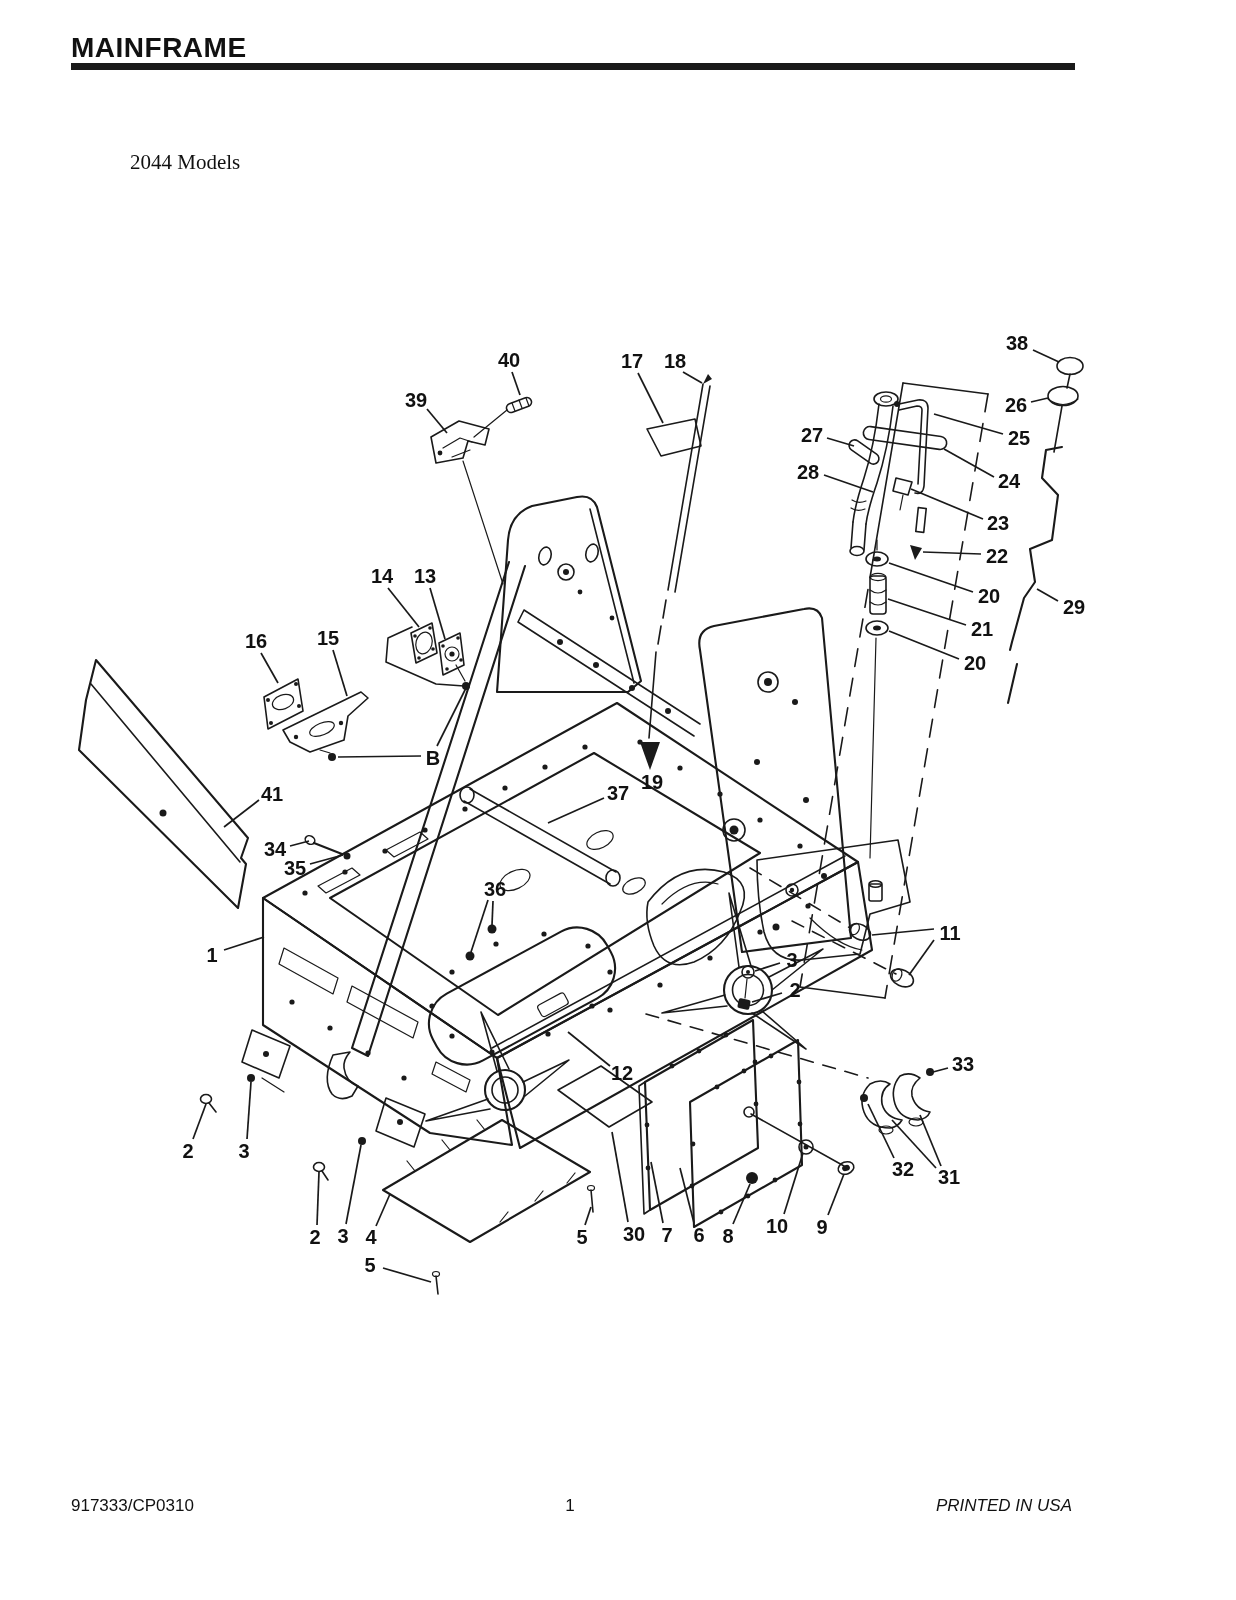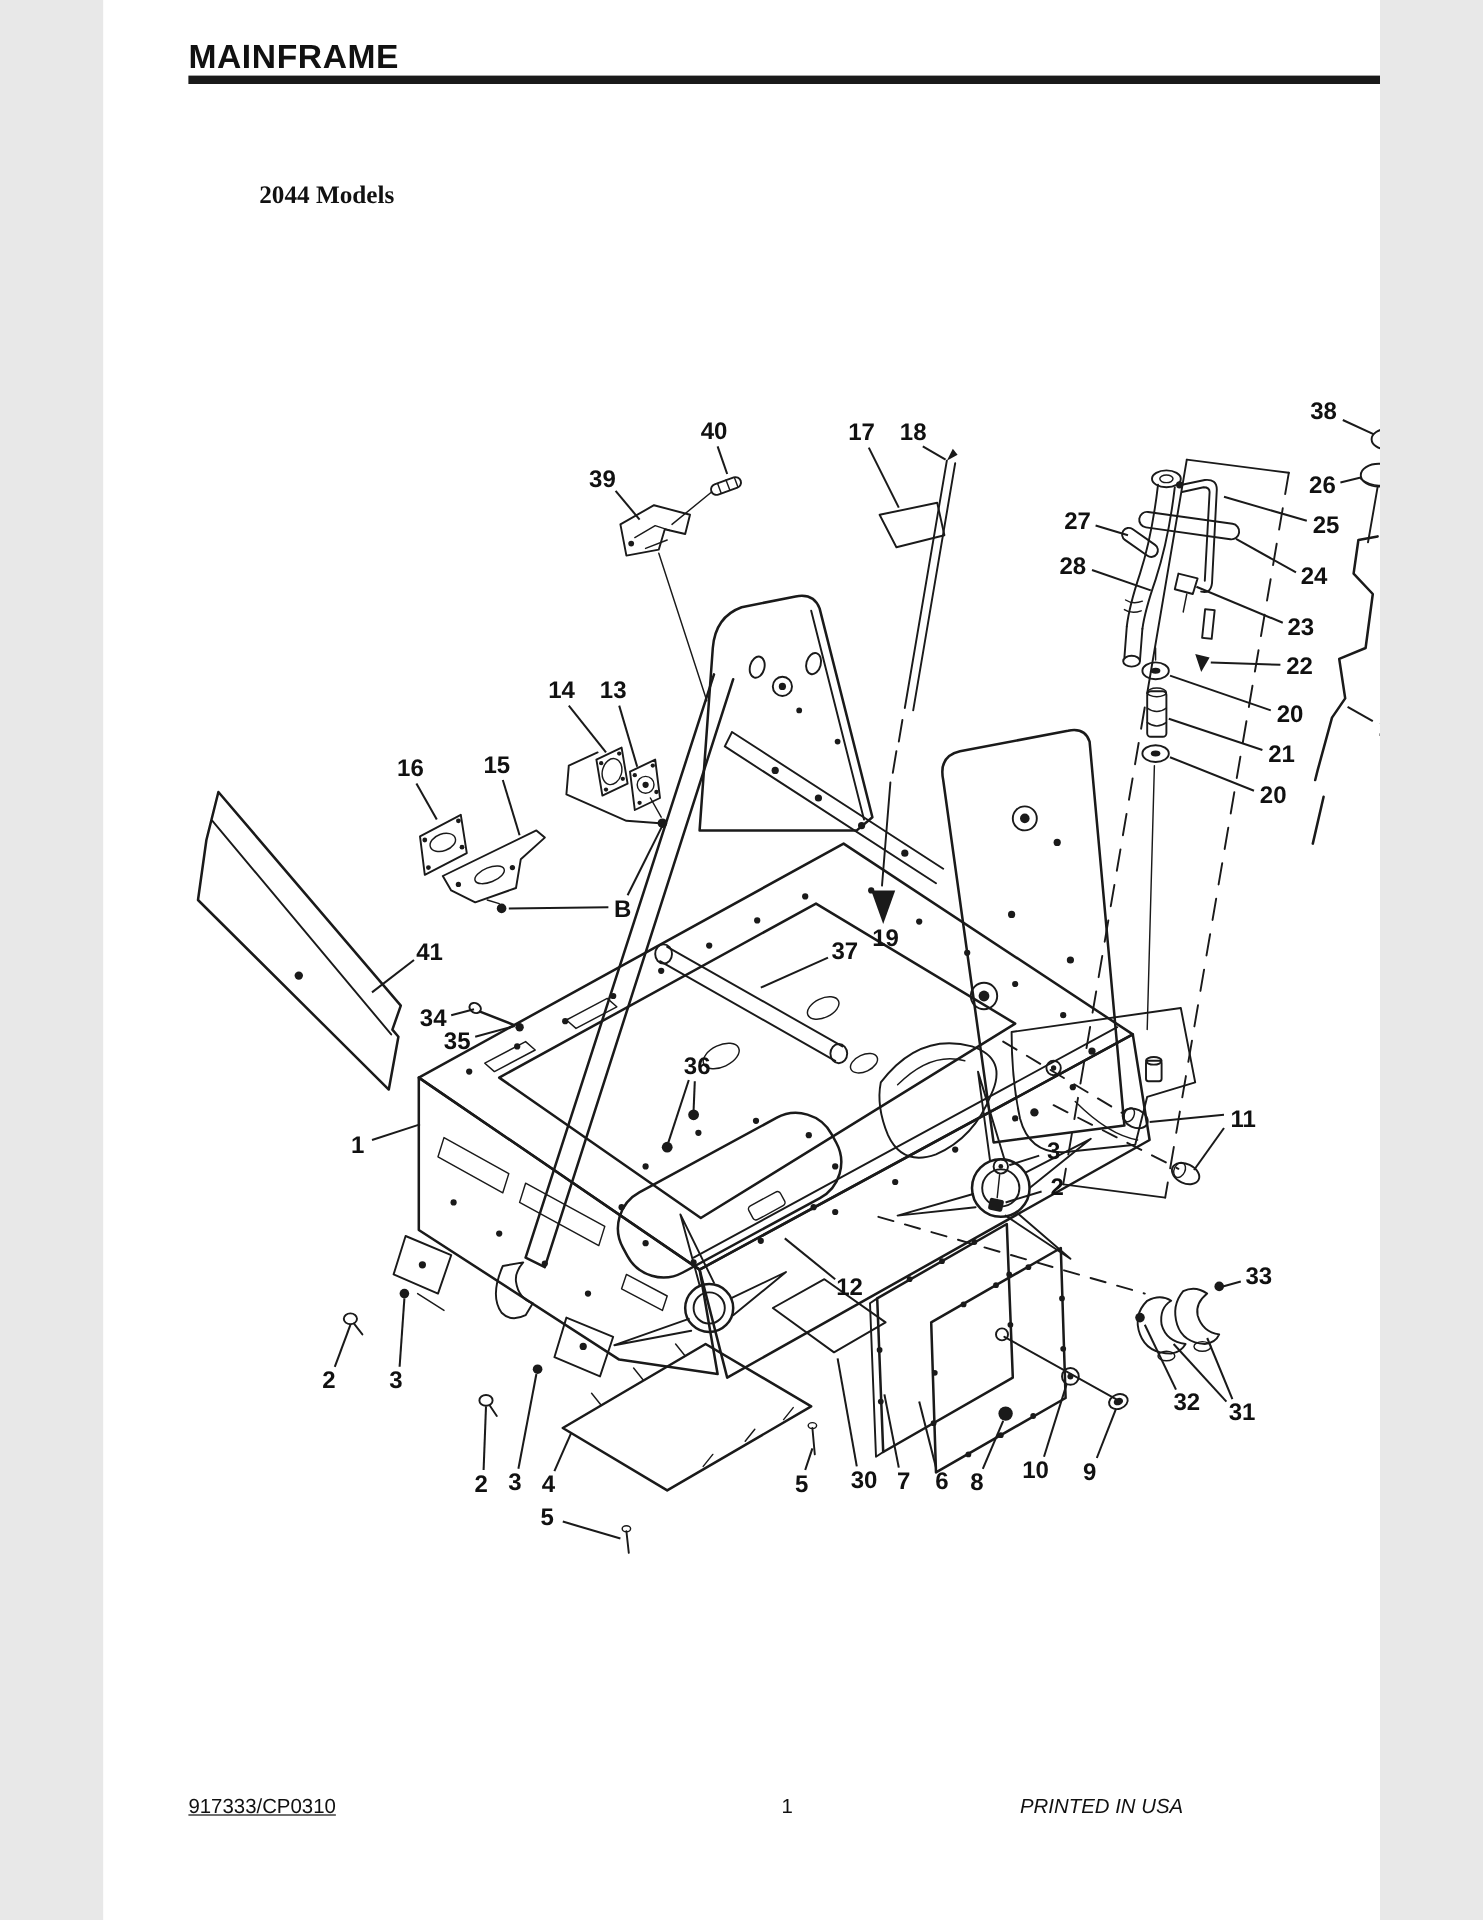--- a/index.html
+++ b/index.html
@@ -1,24 +1,24 @@
 <!DOCTYPE html>
 <html><head>
 <meta charset="utf-8">
 <style>
   html,body{margin:0;padding:0;background:#e8e8e8;}
-  .page{position:relative;width:1064px;height:1600px;background:#ffffff;margin:0 auto;
+  .page{position:relative;width:1236px;height:1600px;background:#ffffff;margin:0 auto;
         font-family:"Liberation Sans",sans-serif;color:#111;overflow:hidden;}
   .hdr-title{position:absolute;left:71px;top:32px;font-size:28px;font-weight:bold;letter-spacing:.5px;}
   .hdr-rule{position:absolute;left:71px;top:63px;width:1004px;height:7px;background:#1a1a1a;}
   .subtitle{position:absolute;left:130px;top:150px;font-family:"Liberation Serif",serif;
-            font-size:21px;font-weight:bold;}
+            font-size:21px;font-weight:normal;}
   .diagram{position:absolute;left:0;top:0;width:1236px;height:1600px;}
   .ftr{position:absolute;top:1496px;font-size:17px;}
-  .ftr-left{left:71px;text-decoration:underline;}
+  .ftr-left{left:71px;}
   .ftr-center{left:540px;width:60px;text-align:center;}
   .ftr-right{right:164px;font-style:italic;}
   svg *{vector-effect:none;}
   .ink{stroke:#1a1a1a;fill:none;stroke-linecap:round;stroke-linejoin:round;}
   .w1{stroke-width:1.2;} .w15{stroke-width:1.6;} .w2{stroke-width:2.1;}
   .fill{fill:#1a1a1a;stroke:none;}
   [data-name="callout-layer"] text{font-family:"Liberation Sans",sans-serif;font-size:20px;
       font-weight:bold;fill:#111;text-anchor:middle;dominant-baseline:central;}
 </style>
 </head>

